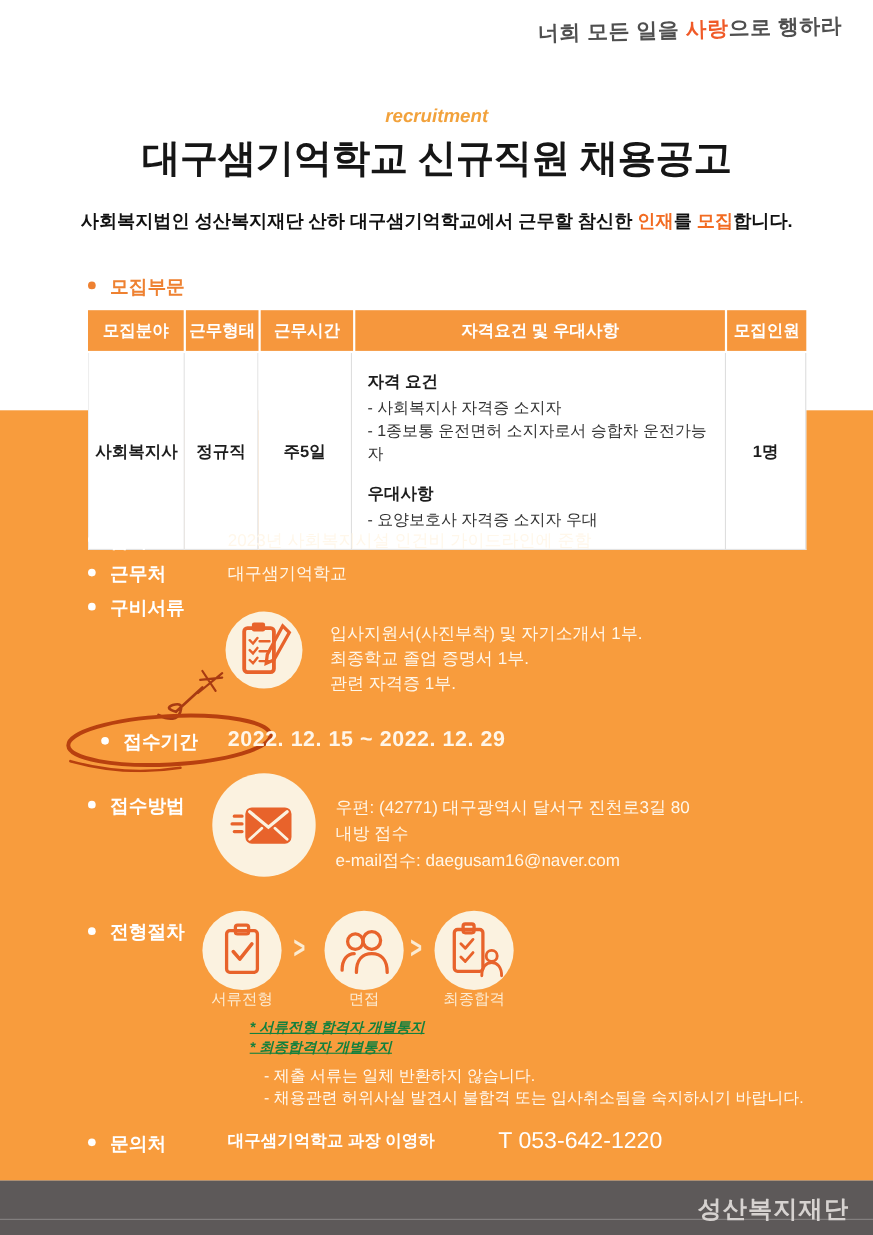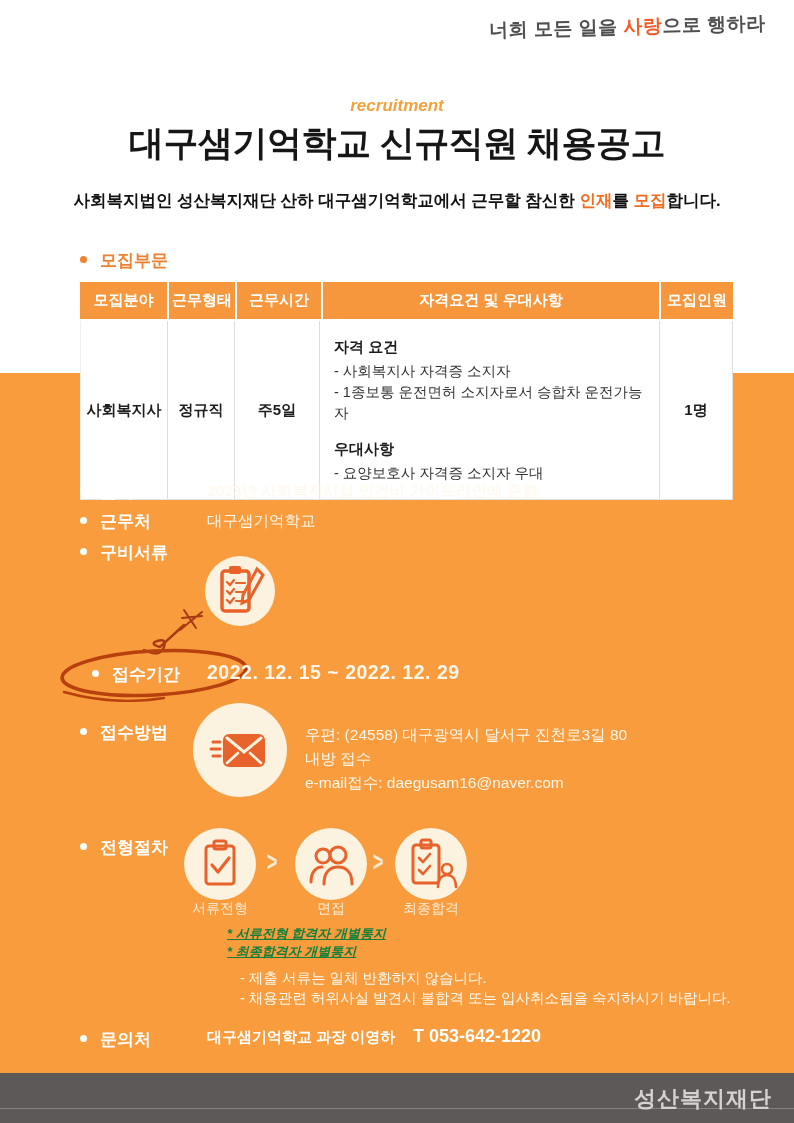--- a/index.html
+++ b/index.html
@@ -47,21 +47,21 @@
                align-items:center;justify-content:center;}
   .period-val{font-size:19.5px;font-weight:600;color:#fff6e9;letter-spacing:0.5px;}
   .step-label{position:absolute;width:100px;text-align:center;font-size:14px;
               color:#fcebd2;z-index:3;}
   .chev{position:absolute;z-index:3;color:#fbebd2;font-size:28px;font-weight:700;
         transform:scaleX(0.65);}
   .note-i{position:absolute;z-index:3;font-style:italic;text-decoration:underline;
           font-weight:600;font-size:13px;color:#15803d;}
   .note-p{position:absolute;z-index:3;font-size:14.5px;color:#fff9f0;}
   .contact-val{font-weight:700;font-size:15px;color:#ffffff;}
-  .contact-phone{font-weight:700;font-size:18px;color:#ffffff;}
+  .contact-phone{font-weight:400;font-size:21px;color:#ffffff;margin-left:40px;}
   
   .footer{position:absolute;left:0;top:1073px;width:100%;height:50px;background:#5d5959;}
   .footer-brand{position:absolute;right:22px;top:11px;font-size:22px;
                 color:#d6d2d0;font-weight:600;letter-spacing:1px;}
   .footer-line{position:absolute;left:0;top:35px;width:100%;height:1px;
                background:rgba(255,255,255,0.25);}
   svg{display:block;}
 </style>
 </head>
 <body>
@@ -122,20 +122,25 @@
     <span class="dot"></span><span>구비서류</span>
   </div>
   <div class="oitem icon-circle" style="left:205px;top:556px;width:70px;height:70px;">
     <svg width="70" height="70" viewBox="0 0 70 70">
       <rect x="17" y="15" width="27" height="40" rx="3" fill="none" stroke="#e8632b" stroke-width="3.5"></rect>
       <rect x="24" y="10" width="12" height="8" rx="2" fill="#e8632b"></rect>
       <path d="M22,26 l3,3 l4,-5 M31,27 h9 M22,35 l3,3 l4,-5 M31,36 h9 M22,44 l3,3 l4,-5 M31,45 h9" fill="none" stroke="#e8632b" stroke-width="2.2" stroke-linecap="round"></path>
       <path d="M52,13 l6,6 L44,44 l-7,3 l1,-8 z" fill="none" stroke="#e8632b" stroke-width="3"></path>
     </svg>
   </div>
+  <div class="oitem val lines" style="left:300px;top:566px;">
+    <div>입사지원서(사진부착) 및 자기소개서 1부.</div>
+    <div>최종학교 졸업 증명서 1부.</div>
+    <div>관련 자격증 1부.</div>
+  </div>
 
   <div class="oitem" style="left:138px;top:600px;">
     <svg width="72" height="58" viewBox="0 0 72 58">
       <path d="M6,50 q16,8 20,-3 q3,-9 -7,-6 q-8,3 3,6 l24,-22" fill="none" stroke="#a83a12" stroke-width="2.4" stroke-linecap="round"></path>
       <path d="M42,30 l22,-18 M46,10 l12,18 M44,18 l20,-2" fill="none" stroke="#a83a12" stroke-width="2" stroke-linecap="round"></path>
     </svg>
   </div>
 
   <div class="oitem" style="left:56px;top:646px;">
     <svg width="196" height="56" viewBox="0 0 196 56">
@@ -153,21 +158,21 @@
   </div>
   <div class="oitem icon-circle" style="left:193px;top:703px;width:94px;height:94px;">
     <svg width="94" height="94" viewBox="0 0 94 94">
       <rect x="30" y="31" width="42" height="33" rx="6" fill="#e8632b"></rect>
       <path d="M34,35 L51,49 L68,35" fill="none" stroke="#fbf2e0" stroke-width="3" stroke-linecap="round"></path>
       <path d="M34,60 L45,50 M68,60 L57,50" fill="none" stroke="#fbf2e0" stroke-width="2.6" stroke-linecap="round"></path>
       <path d="M20,39 h7 M18,46 h9 M20,53 h7" fill="none" stroke="#e8632b" stroke-width="3" stroke-linecap="round"></path>
     </svg>
   </div>
   <div class="oitem val" style="left:305px;top:723px;line-height:24px;">
-    <div>우편: (24558) 대구광역시 달서구 진천로3길 80</div>
+    <div>우편: (42771) 대구광역시 달서구 진천로3길 80</div>
     <div>내방 접수</div>
     <div>e-mail접수: daegusam16@naver.com</div>
   </div>
 
   <div class="sec oitem" style="left:80px;top:836px;">
     <span class="dot"></span><span>전형절차</span>
   </div>
   <div class="oitem icon-circle" style="left:184px;top:828px;width:72px;height:72px;">
     <svg width="72" height="72" viewBox="0 0 72 72">
       <rect x="22" y="18" width="28" height="38" rx="3" fill="none" stroke="#e8632b" stroke-width="3"></rect>

